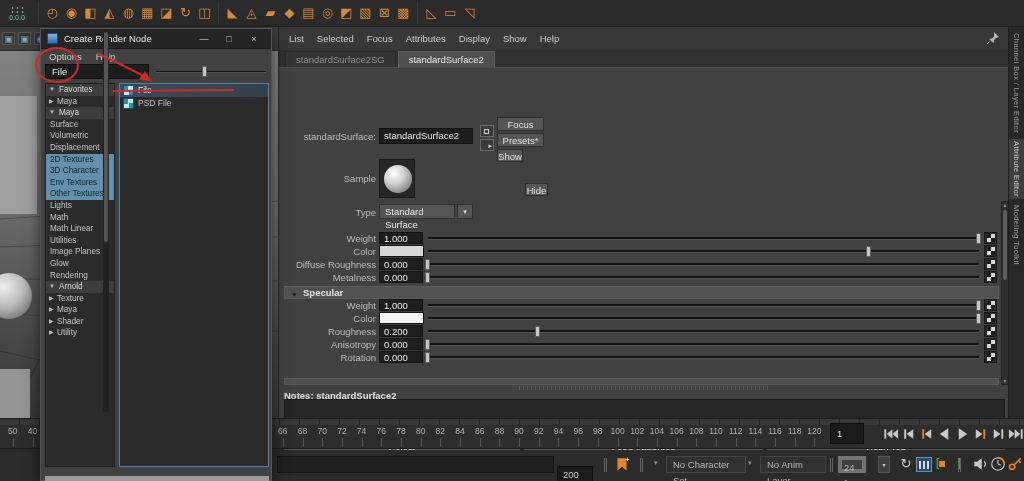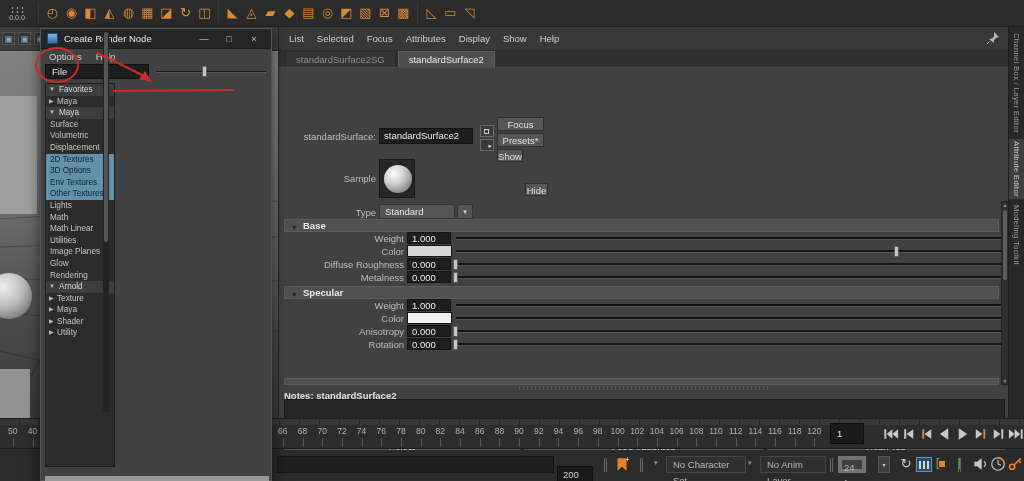--- a/index.html
+++ b/index.html
@@ -56,21 +56,21 @@
   #type-dd{position:absolute;left:100px;top:136px;width:76px;height:15px;background:#555;border:1px solid #333;color:#e8e8e8;line-height:13px;padding-left:5px;}
   #type-dd-arrow{position:absolute;left:178px;top:136px;width:16px;height:15px;background:#555;border:1px solid #333;color:#ddd;text-align:center;line-height:13px;font-size:7px;}
 
   
   .section-hdr{position:absolute;left:5px;width:715px;height:13px;background:#515151;border:1px solid #5c5c5c;color:#e8e8e8;font-weight:bold;line-height:11px;padding-left:18px;}
   .section-hdr .tri{position:absolute;left:6px;top:2px;font-size:7px;color:#222;font-weight:normal;}
   #sec-base-hdr{top:151px;} #sec-spec-hdr{top:218px;}
   #sec-next-hdr{position:absolute;left:5px;top:310px;width:715px;height:7px;background:#515151;border:1px solid #5c5c5c;}
   .rows-host{position:absolute;left:0;width:722px;}
   #base-rows{top:164px;} #spec-rows{top:231px;}
-  .prow{position:relative;height:13px;margin-left:28px;}
+  .prow{position:relative;height:13px;}
   .plabel{position:absolute;left:0;top:1px;width:97px;text-align:right;color:#bdbdbd;}
   .pfield{position:absolute;left:100px;top:0;width:44px;height:12px;background:#1e1e1e;border:1px solid #141414;color:#eaeaea;padding-left:4px;line-height:11px;}
   .pswatch{position:absolute;left:100px;top:0;width:45px;height:12px;border:1px solid #141414;}
   .ptrack{position:absolute;left:149px;top:5px;width:551px;height:3px;background:#141414;border-bottom:1px solid #555;}
   .phandle{position:absolute;top:-4px;width:5px;height:11px;margin-left:-3px;background:#c6c6c6;border:1px solid #5c5c5c;}
   .pmap{position:absolute;left:705px;top:0;width:13px;height:12px;background:#2a2a2a;border:1px solid #191919;}
   .pmap .chk{position:absolute;left:2px;top:1px;width:8px;height:8px;background:conic-gradient(#d8d8d8 0 25%,#1c1c1c 0 50%,#d8d8d8 0 75%,#1c1c1c 0);}
 
   
   #ae-scroll{position:absolute;left:722px;top:133px;width:8px;height:184px;background:#2e2e2e;border:1px solid #242424;}
@@ -260,24 +260,20 @@
       <span class="ae-btn" id="btn-hide">Hide</span>
 
       <span class="ae-label" id="sample-label">Sample</span>
       <span id="sample-swatch">
           <span id="sample-sphere"></span>
         </span>
       <span class="ae-label" id="type-label">Type</span>
       <span id="type-dd">Standard Surface</span>
       <span id="type-dd-arrow">▾</span>
 
-      <div class="section-hdr" id="sec-base-hdr">
-        <span class="tri">▼</span>
-        <span>Base</span>
-      </div>
       <div class="rows-host" id="base-rows">
 
           <div class="prow">
             <span class="plabel">Weight</span>
             <span class="pfield">1.000</span>
 
             <span class="ptrack">
               <span class="phandle" style="left: 100%;"></span>
             </span>
             <span class="pmap">
@@ -345,20 +341,31 @@
 
             <span class="pswatch" style="background: rgb(242, 242, 242);"></span>
             <span class="ptrack">
               <span class="phandle" style="left: 100%;"></span>
             </span>
             <span class="pmap">
               <span class="chk"></span>
             </span>
           </div>
 
+          <div class="prow">
+            <span class="plabel">Roughness</span>
+            <span class="pfield">0.200</span>
+
+            <span class="ptrack">
+              <span class="phandle" style="left: 20%;"></span>
+            </span>
+            <span class="pmap">
+              <span class="chk"></span>
+            </span>
+          </div>
 
 
           <div class="prow">
             <span class="plabel">Anisotropy</span>
             <span class="pfield">0.000</span>
 
             <span class="ptrack">
               <span class="phandle" style="left: 0%;"></span>
             </span>
             <span class="pmap">
@@ -578,21 +585,21 @@
 
         <div class="trow leaf">
           <span class="tarrow"></span><span>Displacement</span>
         </div>
 
         <div class="trow leaf sel">
           <span class="tarrow"></span><span>2D Textures</span>
         </div>
 
         <div class="trow leaf sel">
-          <span class="tarrow"></span><span>3D Options</span>
+          <span class="tarrow"></span><span>3D Character</span>
         </div>
 
         <div class="trow leaf sel">
           <span class="tarrow"></span><span>Env Textures</span>
         </div>
 
         <div class="trow leaf sel">
           <span class="tarrow"></span><span>Other Textures</span>
         </div>
 
@@ -641,20 +648,30 @@
         </div>
 
         <div class="trow branch">
           <span class="tarrow">▶</span><span>Utility</span>
         </div>
       </div>
     <div id="tree-scroll">
         <span id="tree-scroll-thumb"></span>
       </div>
 
+    <div id="dlg-list">
+
+        <div class="lrow sel">
+          <span class="licon"></span><span>File</span>
+        </div>
+
+        <div class="lrow">
+          <span class="licon"></span><span>PSD File</span>
+        </div>
+      </div>
     <div id="dlg-bottom-strip"></div>
   </div>
 
   <svg id="annotations" class="abs" width="1024" height="481">
     <ellipse cx="57" cy="65" rx="21" ry="17" stroke="#cc2b2b" stroke-width="2" fill="none"></ellipse>
     <path d="M97 53 C 112 60, 132 70, 146 77" stroke="#cc2b2b" stroke-width="2" fill="none"></path>
     <polygon points="152,82 139,79 145,71" fill="#cc2b2b"></polygon>
     <line x1="113" y1="91" x2="234" y2="90" stroke="#cc2b2b" stroke-width="2"></line>
   </svg>
 </div>

